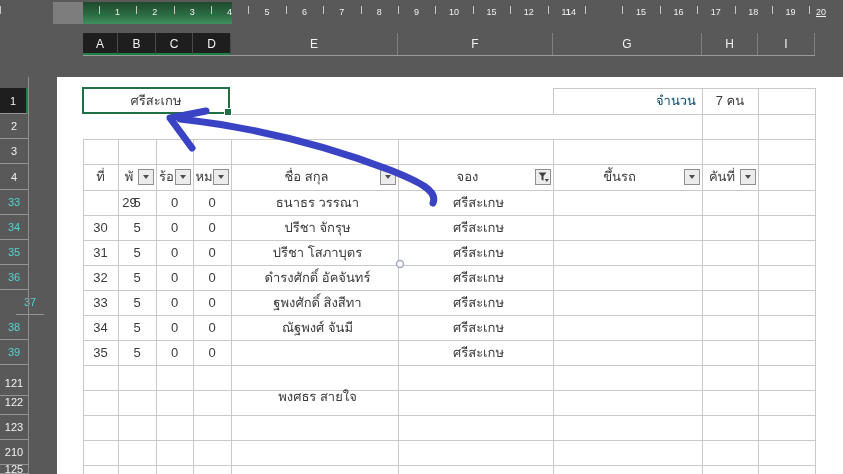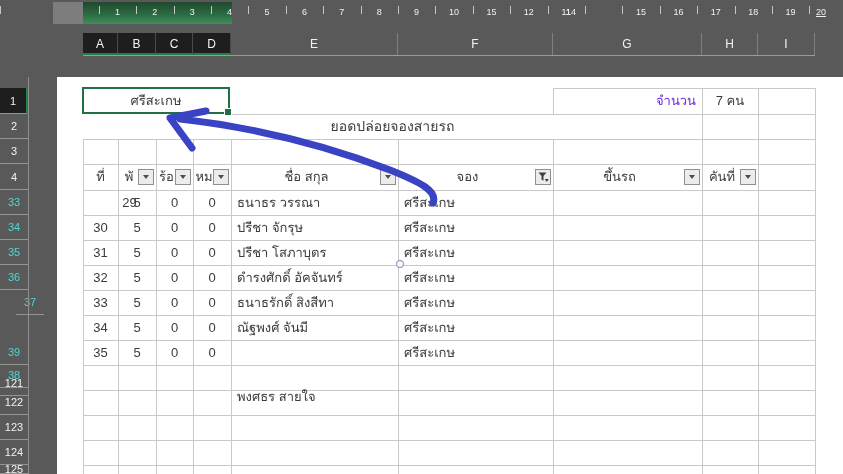--- a/index.html
+++ b/index.html
@@ -20,32 +20,32 @@
   #chbase{position:absolute;left:83px;top:55px;width:732px;height:1px;background:#9a9a9a;}
   
   .rh{position:absolute;left:0;width:28px;text-align:center;font-size:11px;color:#f2f2f2;
       border-bottom:1px solid #949494;box-sizing:border-box;cursor:pointer;}
   .rh.sel{background:#1e1e1e;border-right:2px solid #1e8245;}
   .rh.filt{color:#4fd6d2;}
   #rhedge{position:absolute;left:28px;top:77px;width:1px;height:397px;background:#8f8f8f;}
   
   #page{position:absolute;left:57px;top:77px;width:786px;height:397px;background:#ffffff;}
   .gl{position:absolute;background:#c9c9c9;}
-  .cell{position:absolute;font-size:13px;color:#3b3b3b;white-space:nowrap;overflow:hidden;}
+  .cell{position:absolute;font-size:13px;color:#3b3b3b;white-space:nowrap;overflow:hidden;text-align:center;}
   .ctr{text-align:center;}
   
   #a1cell{position:absolute;left:25px;top:10px;width:148px;height:27px;border:2px solid #1f7145;
       box-sizing:border-box;background:#fff;text-align:center;line-height:23px;font-size:13px;
       color:#3b3b3b;cursor:cell;}
   #fillhandle{position:absolute;right:-4px;bottom:-4px;width:6px;height:6px;background:#1f7145;
       border:1px solid #ffffff;cursor:crosshair;}
   #titlecell{position:absolute;left:26px;top:37px;width:619px;height:25px;line-height:25px;
       text-align:center;font-size:14px;color:#3b3b3b;}
   #countlabel{position:absolute;left:496px;top:11px;width:143px;height:25px;line-height:25px;
-      text-align:right;font-size:13px;color:#6d28d9;}
+      text-align:right;font-size:13px;color:#0c4a6e;}
   #countvalue{position:absolute;left:645px;top:11px;width:56px;height:25px;line-height:25px;
       text-align:center;font-size:13px;color:#3b3b3b;}
   
   .fbtn{position:absolute;width:16px;height:16px;background:#ececec;border:1px solid #8f8f8f;
       box-sizing:border-box;display:flex;align-items:center;justify-content:center;cursor:pointer;}
   .arr{width:0;height:0;border-left:3.5px solid transparent;border-right:3.5px solid transparent;
       border-top:4px solid #4d4d4d;}
   
   #arrow{position:absolute;left:0;top:0;width:843px;height:474px;pointer-events:none;}
 </style>
@@ -116,26 +116,26 @@
   <div id="rowheaders">
       <div class="rh sel" style="top: 88px; height: 26px; line-height: 26px;">1</div>
       <div class="rh" style="top: 114px; height: 25px; line-height: 25px;">2</div>
       <div class="rh" style="top: 139px; height: 25px; line-height: 25px;">3</div>
       <div class="rh" style="top: 164px; height: 26px; line-height: 26px;">4</div>
       <div class="rh filt" style="top: 190px; height: 25px; line-height: 25px;">33</div>
       <div class="rh filt" style="top: 215px; height: 25px; line-height: 25px;">34</div>
       <div class="rh filt" style="top: 240px; height: 25px; line-height: 25px;">35</div>
       <div class="rh filt" style="top: 265px; height: 25px; line-height: 25px;">36</div>
       <div class="rh filt" style="top: 290px; height: 25px; line-height: 25px; margin-left: 16px;">37</div>
-      <div class="rh filt" style="top: 315px; height: 25px; line-height: 25px; margin-top: 48px;">38</div>
+      <div class="rh filt" style="top: 315px; height: 25px; line-height: 25px;">38</div>
       <div class="rh filt" style="top: 340px; height: 25px; line-height: 25px;">39</div>
       <div class="rh" style="top: 371px; height: 25px; line-height: 25px;">121</div>
       <div class="rh" style="top: 390px; height: 25px; line-height: 25px;">122</div>
       <div class="rh" style="top: 415px; height: 25px; line-height: 25px;">123</div>
-      <div class="rh" style="top: 440px; height: 25px; line-height: 25px;">124</div>
+      <div class="rh" style="top: 440px; height: 25px; line-height: 25px;">210</div>
       <div class="rh" style="top: 465px; height: 9px; line-height: 9px;">125</div>
     </div>
   <div id="rhedge"></div>
 
   <div id="page">
     <div id="grid">
         <div class="gl" style="left: 496px; top: 11px; height: 1px; width: 262px;"></div>
         <div class="gl" style="left: 174px; top: 37px; height: 1px; width: 584px;"></div>
         <div class="gl" style="left: 26px; top: 62px; height: 1px; width: 732px;"></div>
         <div class="gl" style="left: 26px; top: 87px; height: 1px; width: 732px;"></div>
@@ -166,21 +166,20 @@
         <div class="gl" style="left: 341px; top: 62px; width: 1px; height: 335px;"></div>
         <div class="gl" style="left: 496px; top: 62px; width: 1px; height: 335px;"></div>
         <div class="gl" style="left: 645px; top: 62px; width: 1px; height: 335px;"></div>
         <div class="gl" style="left: 701px; top: 62px; width: 1px; height: 335px;"></div>
         <div class="gl" style="left: 758px; top: 62px; width: 1px; height: 335px;"></div>
       </div>
 
     <div id="countlabel" class="cell">จำนวน</div>
     <div id="countvalue" class="cell">7 คน</div>
 
-    <div id="titlecell" class="cell">ยอดปล่อยจองสายรถ</div>
 
     <div id="a1cell">
       <span>ศรีสะเกษ</span>
       <div id="fillhandle"></div>
     </div>
 
     <div id="hdrrow">
         <div class="cell ctr" style="left: 26px; top: 87px; width: 35px; height: 26px; line-height: 26px;">ที่</div>
         <div class="cell ctr" style="left: 61px; top: 87px; width: 22px; height: 26px; line-height: 26px;">พั</div>
         <div class="fbtn" style="left: 81px; top: 92px;">
@@ -236,21 +235,21 @@
         <div class="cell ctr" style="left: 26px; top: 188px; width: 35px; height: 25px; line-height: 25px;">32</div>
         <div class="cell ctr" style="left: 61px; top: 188px; width: 38px; height: 25px; line-height: 25px;">5</div>
         <div class="cell ctr" style="left: 99px; top: 188px; width: 37px; height: 25px; line-height: 25px;">0</div>
         <div class="cell ctr" style="left: 136px; top: 188px; width: 38px; height: 25px; line-height: 25px;">0</div>
         <div class="cell" style="left: 180px; top: 188px; width: 161px; height: 25px; line-height: 25px;">ดำรงศักดิ์  อัคจันทร์</div>
         <div class="cell" style="left: 347px; top: 188px; width: 149px; height: 25px; line-height: 25px;">ศรีสะเกษ</div>
         <div class="cell ctr" style="left: 26px; top: 213px; width: 35px; height: 25px; line-height: 25px;">33</div>
         <div class="cell ctr" style="left: 61px; top: 213px; width: 38px; height: 25px; line-height: 25px;">5</div>
         <div class="cell ctr" style="left: 99px; top: 213px; width: 37px; height: 25px; line-height: 25px;">0</div>
         <div class="cell ctr" style="left: 136px; top: 213px; width: 38px; height: 25px; line-height: 25px;">0</div>
-        <div class="cell" style="left: 180px; top: 213px; width: 161px; height: 25px; line-height: 25px;">ธนาธรักดิ์  สิงสีทา</div>
+        <div class="cell" style="left: 180px; top: 213px; width: 161px; height: 25px; line-height: 25px;">ฐพงศักดิ์  สิงสีทา</div>
         <div class="cell" style="left: 347px; top: 213px; width: 149px; height: 25px; line-height: 25px;">ศรีสะเกษ</div>
         <div class="cell ctr" style="left: 26px; top: 238px; width: 35px; height: 25px; line-height: 25px;">34</div>
         <div class="cell ctr" style="left: 61px; top: 238px; width: 38px; height: 25px; line-height: 25px;">5</div>
         <div class="cell ctr" style="left: 99px; top: 238px; width: 37px; height: 25px; line-height: 25px;">0</div>
         <div class="cell ctr" style="left: 136px; top: 238px; width: 38px; height: 25px; line-height: 25px;">0</div>
         <div class="cell" style="left: 180px; top: 238px; width: 161px; height: 25px; line-height: 25px;">ณัฐพงศ์  จันมี</div>
         <div class="cell" style="left: 347px; top: 238px; width: 149px; height: 25px; line-height: 25px;">ศรีสะเกษ</div>
         <div class="cell ctr" style="left: 26px; top: 263px; width: 35px; height: 25px; line-height: 25px;">35</div>
         <div class="cell ctr" style="left: 61px; top: 263px; width: 38px; height: 25px; line-height: 25px;">5</div>
         <div class="cell ctr" style="left: 99px; top: 263px; width: 37px; height: 25px; line-height: 25px;">0</div>

